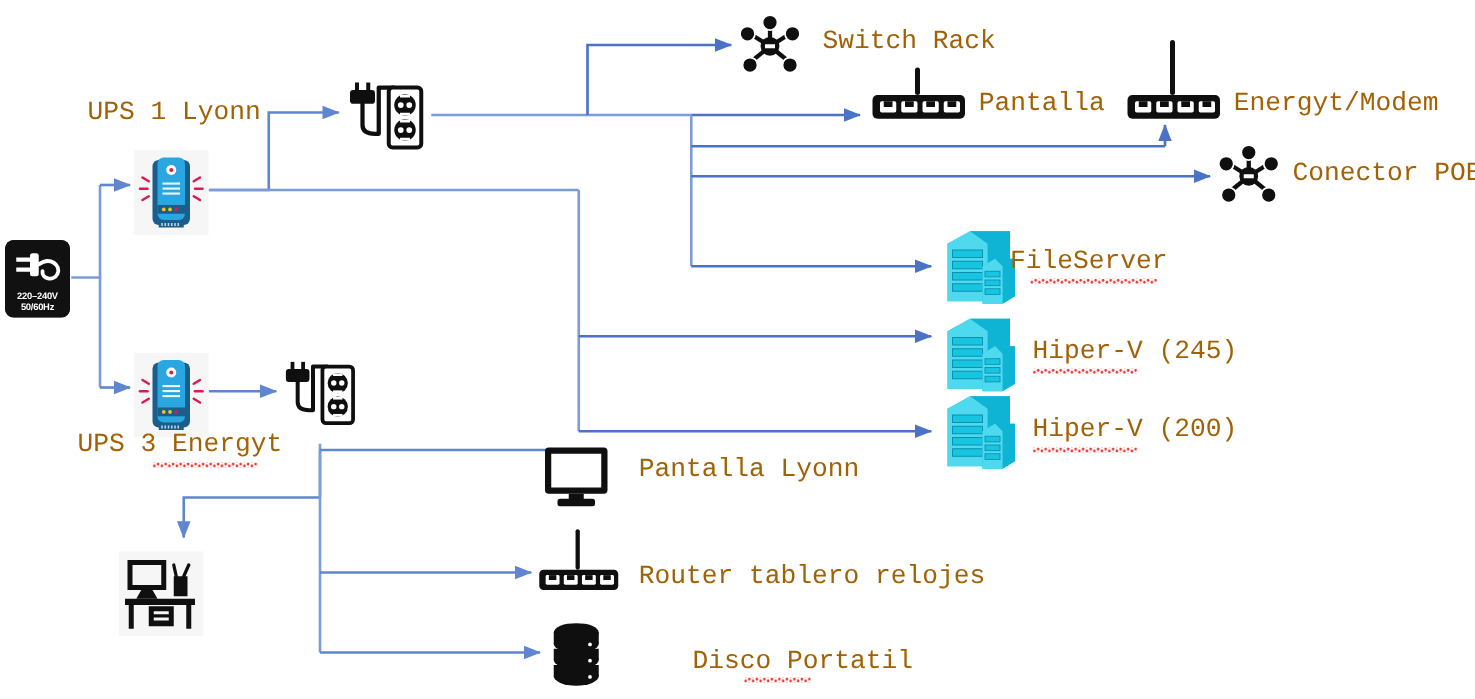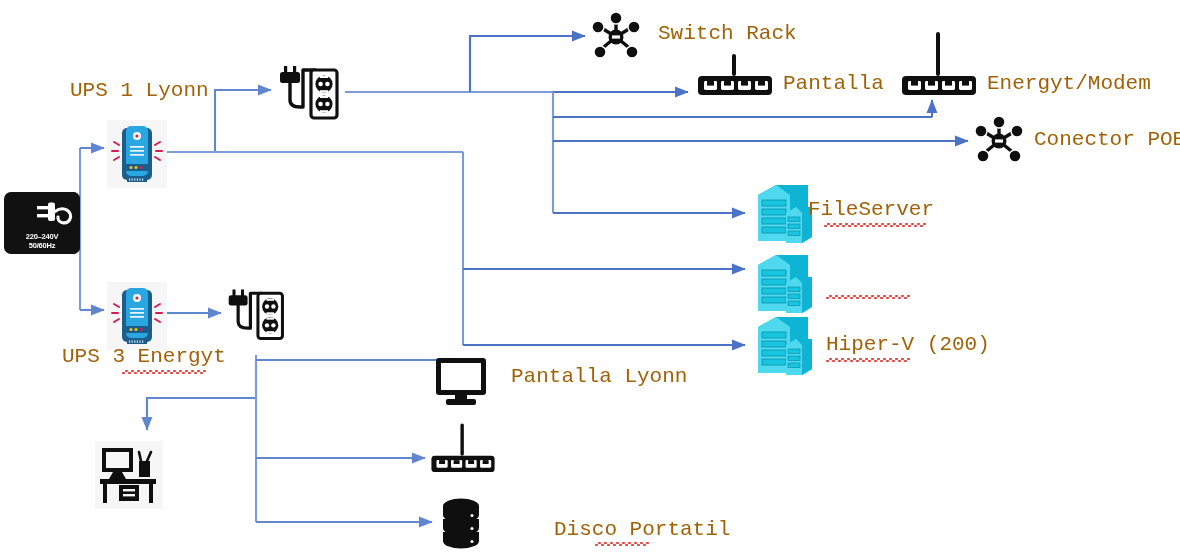--- a/index.html
+++ b/index.html
@@ -42,21 +42,20 @@
       radial-gradient(circle at 1.5px 3px, #e8413c 1.1px, transparent 1.2px),
       radial-gradient(circle at 4.5px 1px, #e8413c 1.1px, transparent 1.2px);
   }
   
   .srcbadge{
     position:absolute;
     background:#111111;
     border-radius:7px;
     color:#ffffff;
     text-align:center;
-    padding-left:24px;
   }
   .srcbadge .txt{
     position:absolute;
     left:0; right:0; bottom:4px;
     font-size:7.5px;
     font-weight:bold;
     letter-spacing:-0.2px;
     line-height:8.5px;
     font-family:"Liberation Sans", sans-serif;
   }
@@ -392,20 +391,21 @@
       <polygon points="36,32 46,26 62,26 62,56 52,62 36,62" fill="#18c5e0"></polygon>
       <polygon points="46,26 62,26 62,56 52,62 52,32" fill="#0fb3d4"></polygon>
       <polygon points="36,32 46,26 52,32 52,62 36,62" fill="#4fd9ef"></polygon>
       <g fill="#18c5e0" stroke="#0b90ad" stroke-width="0.7">
         <rect x="38" y="36" width="12" height="4.5"></rect>
         <rect x="38" y="43" width="12" height="4.5"></rect>
         <rect x="38" y="50" width="12" height="4.5"></rect>
       </g>
     </svg>
   </div>
+  <div class="label" style="left:826px; top:270px;">Hiper-V (245)</div>
   <div class="spell" style="left:826px; top:295px; width:84px;"></div>
 
   <div class="node" style="left:750px; top:313px;">
     <svg width="66" height="66" viewBox="0 0 66 66">
       <polygon points="8,14 26,4 58,4 58,50 40,60 8,60" fill="#18c5e0"></polygon>
       <polygon points="26,4 58,4 58,50 40,60 40,14" fill="#0fb3d4"></polygon>
       <polygon points="8,14 26,4 40,14 40,60 8,60" fill="#4fd9ef"></polygon>
       <g fill="#18c5e0" stroke="#0b90ad" stroke-width="0.8">
         <rect x="12" y="19" width="24" height="6"></rect>
         <rect x="12" y="28" width="24" height="6"></rect>
@@ -446,20 +446,21 @@
         <rect x="61" y="45" width="13" height="9" rx="1.4"></rect>
       </g>
       <g fill="#0f0f0f">
         <rect x="13" y="45" width="7" height="4.6"></rect>
         <rect x="30" y="45" width="7" height="4.6"></rect>
         <rect x="47" y="45" width="7" height="4.6"></rect>
         <rect x="64" y="45" width="7" height="4.6"></rect>
       </g>
     </svg>
   </div>
+  <div class="label" style="left:511px; top:450px;">Router tablero relojes</div>
 
   <div class="node" style="left:437px; top:497px;">
     <svg width="48" height="56" viewBox="0 0 48 56">
       <g fill="#0f0f0f">
         <ellipse cx="24" cy="9" rx="18" ry="7.5"></ellipse>
         <rect x="6" y="9" width="36" height="9"></rect>
         <ellipse cx="24" cy="18" rx="18" ry="7.5"></ellipse>
         <rect x="6" y="22" width="36" height="9"></rect>
         <ellipse cx="24" cy="31" rx="18" ry="7.5"></ellipse>
         <rect x="6" y="35" width="36" height="9"></rect>

